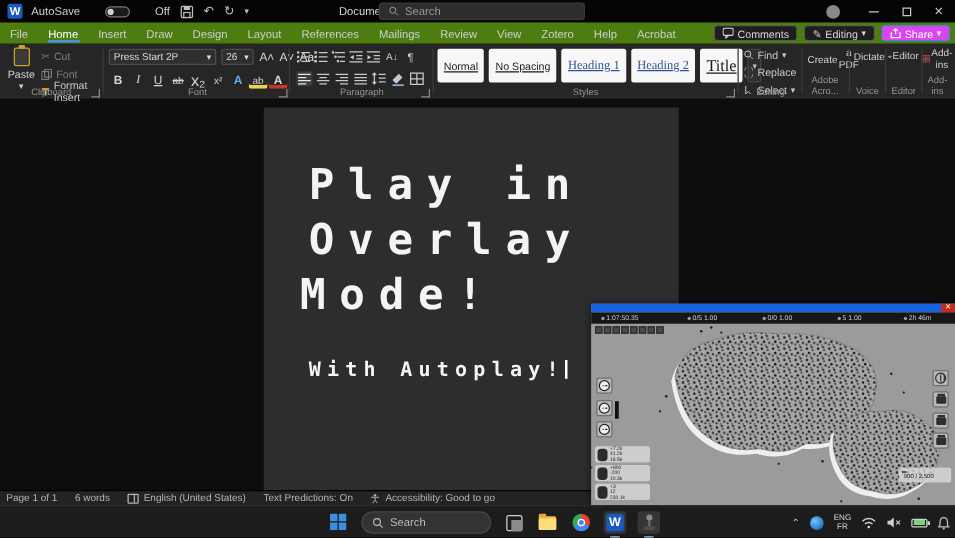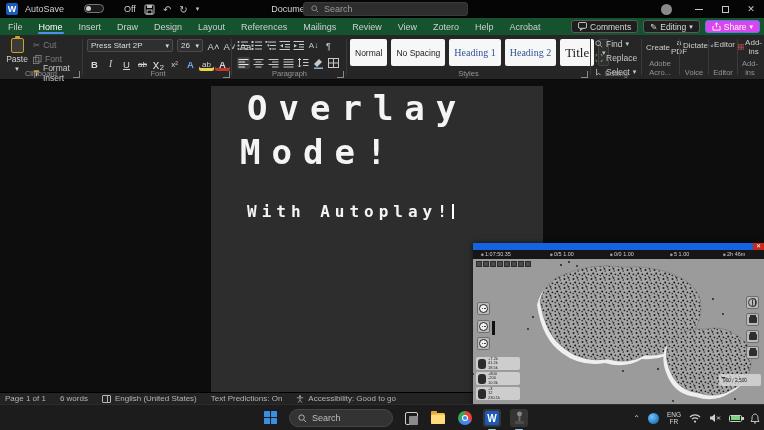--- a/index.html
+++ b/index.html
@@ -6,38 +6,38 @@
   html,body { width:764px; height:430px; overflow:hidden; background:#000;
     font-family:"Liberation Sans", sans-serif; -webkit-font-smoothing:antialiased; }
   .abs { position:absolute; }
   #stage { position:relative; width:764px; height:430px; background:#0e0e0e; }
 
   
   #titlebar { left:0; top:0; width:764px; height:18px; background:#050505;
     display:flex; align-items:center; color:#cfcfcf; font-size:9px; }
   .word-logo { width:12px; height:12px; margin:0 7px 0 6px; background:#185abd; border-radius:2px;
     color:#fff; font-size:9px; font-weight:bold; display:flex; align-items:center; justify-content:center; }
-  .autosave { display:flex; align-items:flex-start; gap:20px; margin-right:8px; }
+  .autosave { display:flex; align-items:flex-end; gap:20px; margin-right:8px; }
   .toggle { width:20px; height:9px; border:1px solid #777; border-radius:5px; position:relative; background:#1a1a1a; }
   .toggle .knob { position:absolute; left:1px; top:1px; width:5px; height:5px; border-radius:50%; background:#cfcfcf; }
   .qat { display:flex; align-items:center; gap:8px; margin-right:12px; color:#bdbdbd; }
   .qat .gl { font-size:10px; }
   .tb-title { margin-left:60px; color:#d6d6d6; }
   .tb-search { position:absolute; left:303px; top:2px; width:165px; height:14px; background:#2d2d2d;
     border:1px solid #3a3a3a; border-radius:3px; display:flex; align-items:center; gap:5px;
     color:#9a9a9a; font-size:9px; padding-left:7px; }
   .tb-right { position:absolute; right:0; top:0; height:18px; display:flex; align-items:center; }
   .avatar { width:11px; height:11px; border-radius:50%; background:#8a8a8a; margin-right:14px; }
   .wbtn { width:26px; height:18px; display:flex; align-items:center; justify-content:center; color:#c5c5c5; }
   .wbtn .minline { width:8px; height:1px; background:#c5c5c5; }
   .wbtn .maxbox { width:7px; height:7px; border:1px solid #c5c5c5; }
   .wbtn .x { font-size:9px; }
 
   
-  #tabrow { left:0; top:18px; width:764px; height:17px; background:#14532d; display:flex; align-items:flex-end; }
+  #tabrow { left:0; top:18px; width:764px; height:17px; background:#4d7c0f; display:flex; align-items:flex-end; }
   .rtab { color:#cfcfcf; font-size:9px; padding:0 8px; height:17px; display:flex; align-items:center; position:relative; }
   .rtab.active { color:#fff; }
   .rtab.active::after { content:""; position:absolute; left:7px; right:7px; bottom:1px; height:2px; background:#4f8fe8; border-radius:1px; }
   .tabrow-right { position:absolute; right:4px; top:20px; display:flex; gap:5px; align-items:center; }
   .pillbtn { height:13px; border:1px solid #5a5a5a; border-radius:3px; background:#1e1e1e; color:#d9d9d9;
     font-size:8.5px; display:flex; align-items:center; gap:3px; padding:0 6px; }
   .pillbtn.share { background:#d946ef; border-color:#4a82d8; color:#fff; }
   .caret { font-size:7px; color:inherit; }
 
   
@@ -68,21 +68,21 @@
   .font-r2 { position:absolute; left:3px; top:22px; display:flex; gap:1px; align-items:center; }
 
   #grp-para { position:absolute; left:233px; top:0; width:113px; height:45px; }
   .para-r1 { position:absolute; left:4px; top:4px; display:flex; gap:2px; align-items:center; }
   .para-r2 { position:absolute; left:4px; top:22px; display:flex; gap:2px; align-items:center; }
   .alignsel { background:#3d3d3d; border-radius:2px; }
 
   #grp-styles { position:absolute; left:347px; top:0; width:243px; height:45px; }
   .stylecards { position:absolute; left:3px; top:4px; display:flex; gap:4px; }
   .scard { height:27px; background:#f7f7f7; border-radius:2px; display:flex; align-items:center; justify-content:center;
-    color:#1b1b1b; font-size:8.5px; padding:0 5px; white-space:nowrap; }
+    color:#1b1b1b; font-size:8.5px; padding:0 5px; white-space:nowrap;text-decoration:underline; }
   .scard.h { color:#2f5496; font-size:10px; font-family:"Liberation Serif", serif; }
   .scard.title { font-size:13px; font-family:"Liberation Serif", serif; }
   .morebtn { width:11px; height:27px; background:#2f2f2f; border:1px solid #444; border-radius:2px; color:#bbb;
     display:flex; align-items:center; justify-content:center; font-size:7px; }
 
   #grp-editing { position:absolute; left:592px; top:0; width:49px; height:45px; }
   .ed-col { position:absolute; left:3px; top:3px; display:flex; flex-direction:column; gap:2px; }
 
   .bigbtn { position:absolute; top:3px; display:flex; flex-direction:row; align-items:center; gap:1px;
     color:#d0d0d0; font-size:8px; text-align:center; line-height:1.15; }
@@ -484,20 +484,21 @@
           <rect x="1" y="8" width="5" height="5" fill="none" stroke="#c0504d" stroke-width="1.4"></rect>
           <rect x="8" y="8" width="5" height="5" fill="none" stroke="#c0504d" stroke-width="1.4"></rect>
         </svg>
       <span>Add-ins</span>
     </div>
     <div class="grp-label" style="left:738px;width:24px;bottom:2px;position:absolute;">Add-ins</div>
   </div>
 
   <div id="docarea" class="abs">
     <div id="page">
+      <div class="doc-title">Play in</div>
       <div class="doc-title" style="padding-top:0;">Overlay</div>
       <div class="doc-title" style="padding-top:0;padding-left:29px;">Mode!</div>
       <div class="doc-sub"><span>With Autoplay!</span><span class="cursor"></span></div>
     </div>
   </div>
 
   <div id="statusbar" class="abs">
     <span class="sb-item">Page 1 of 1</span>
     <span class="sb-item">6 words</span>
     <span class="sb-item">

